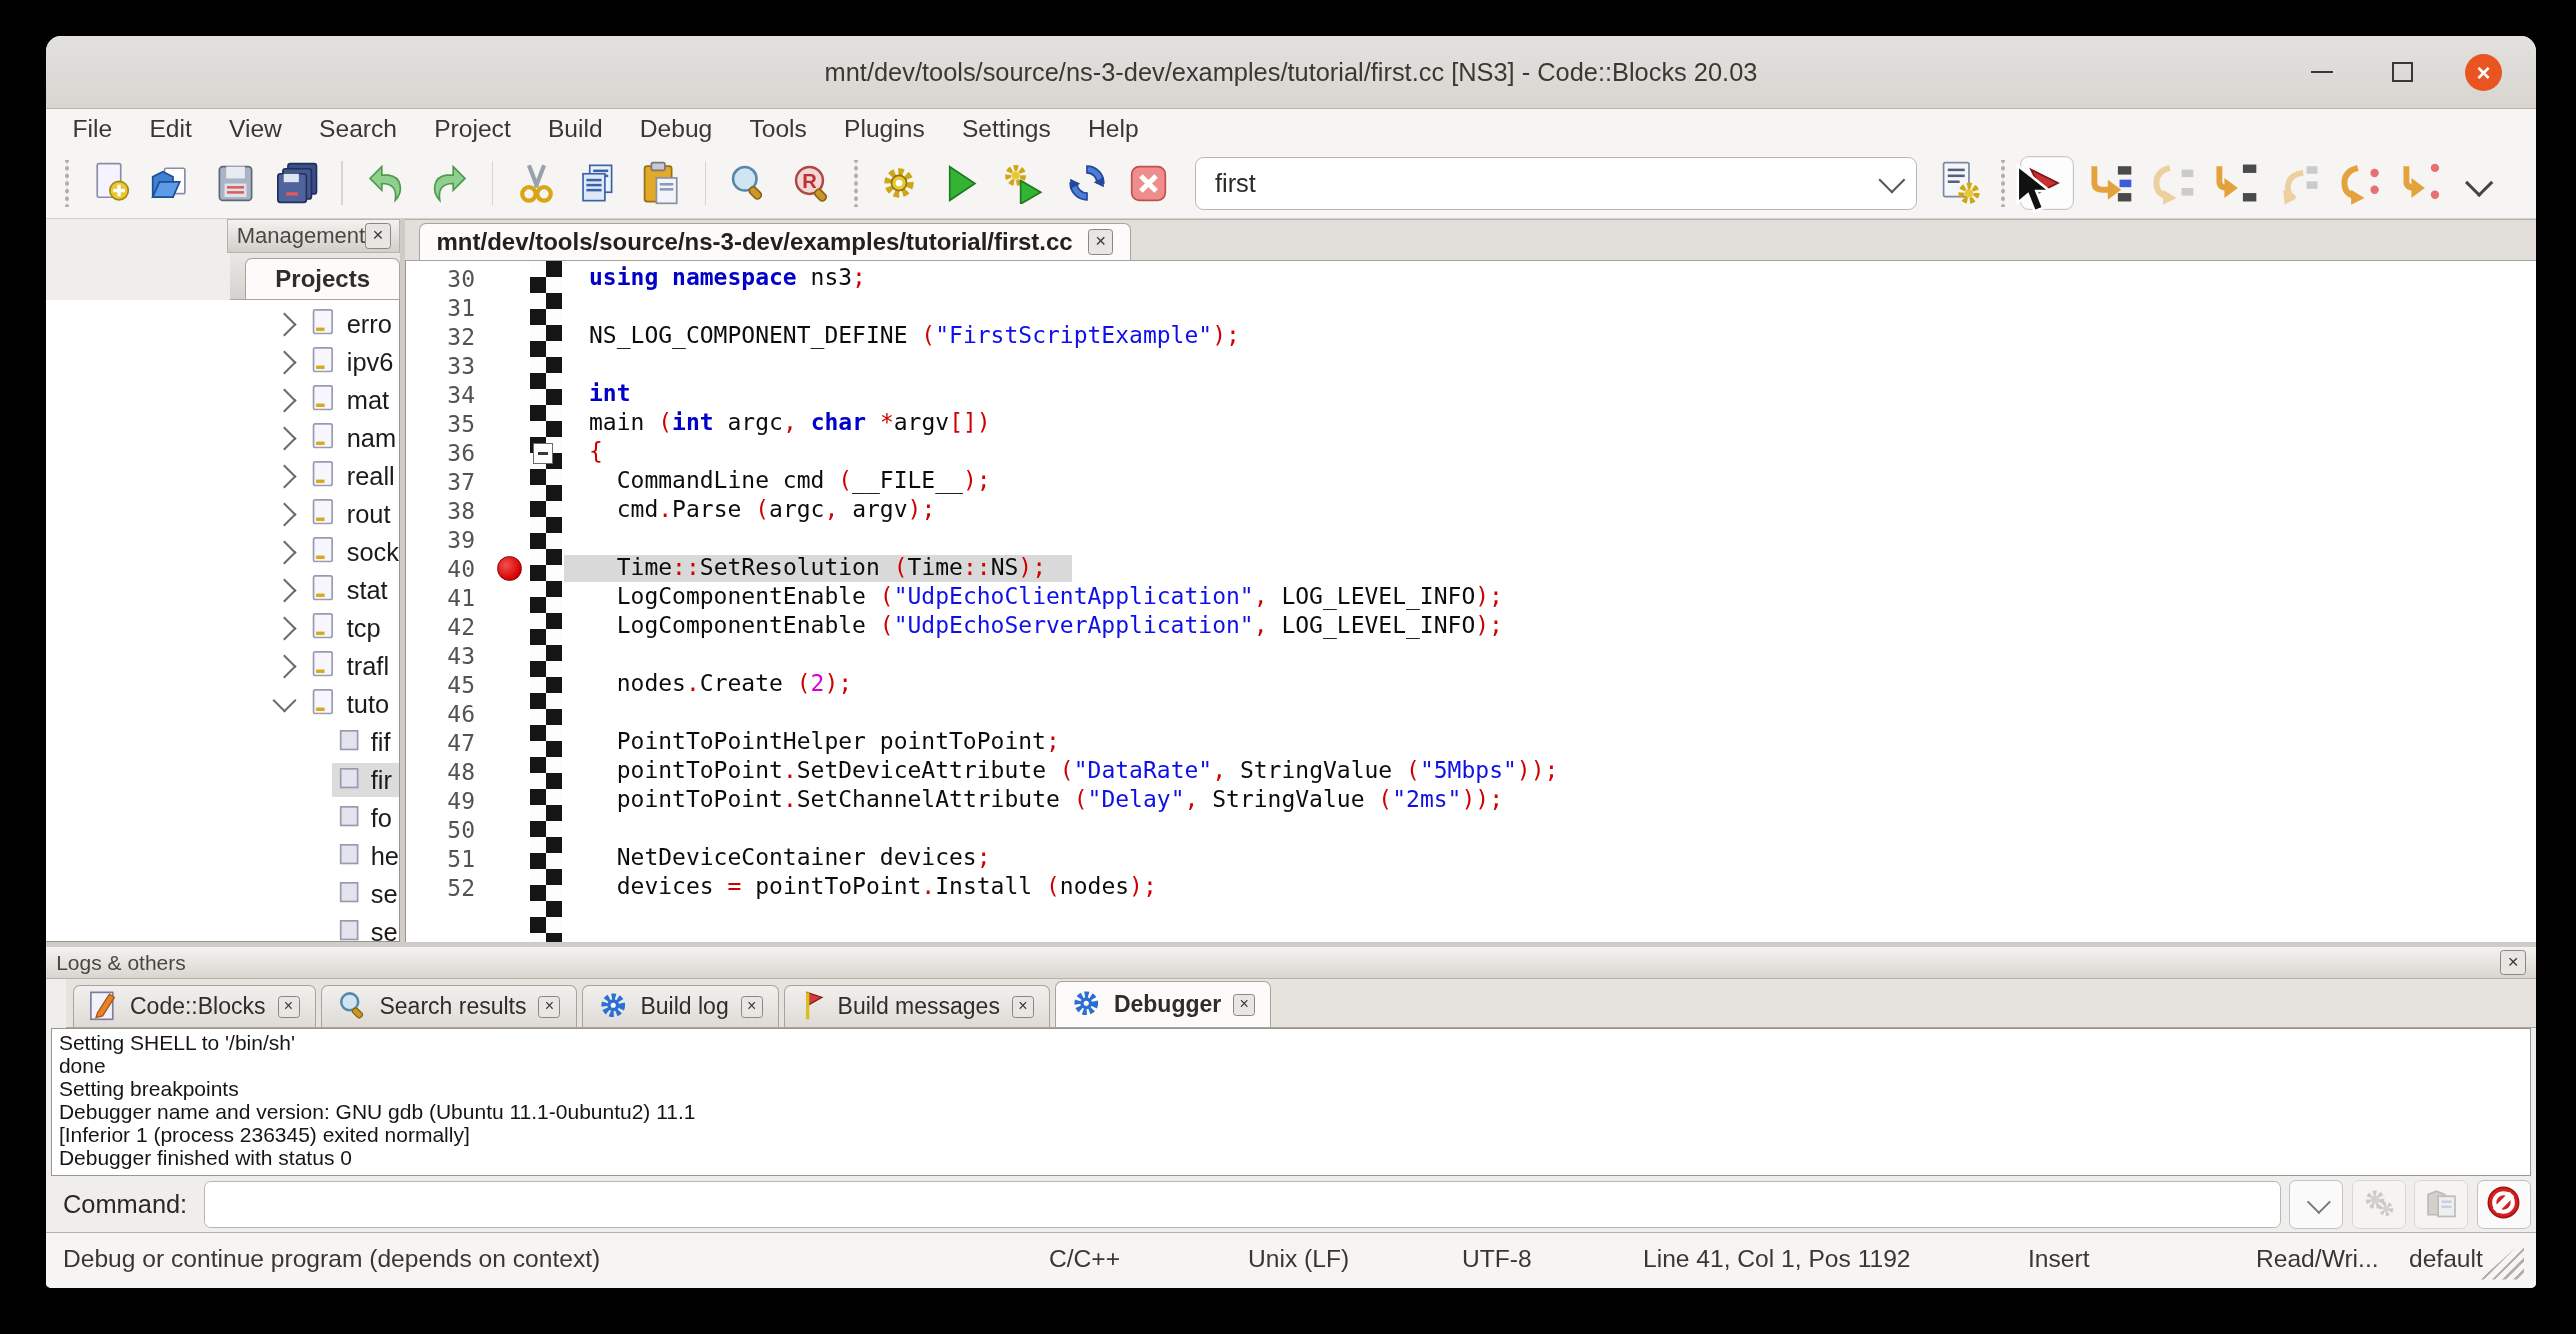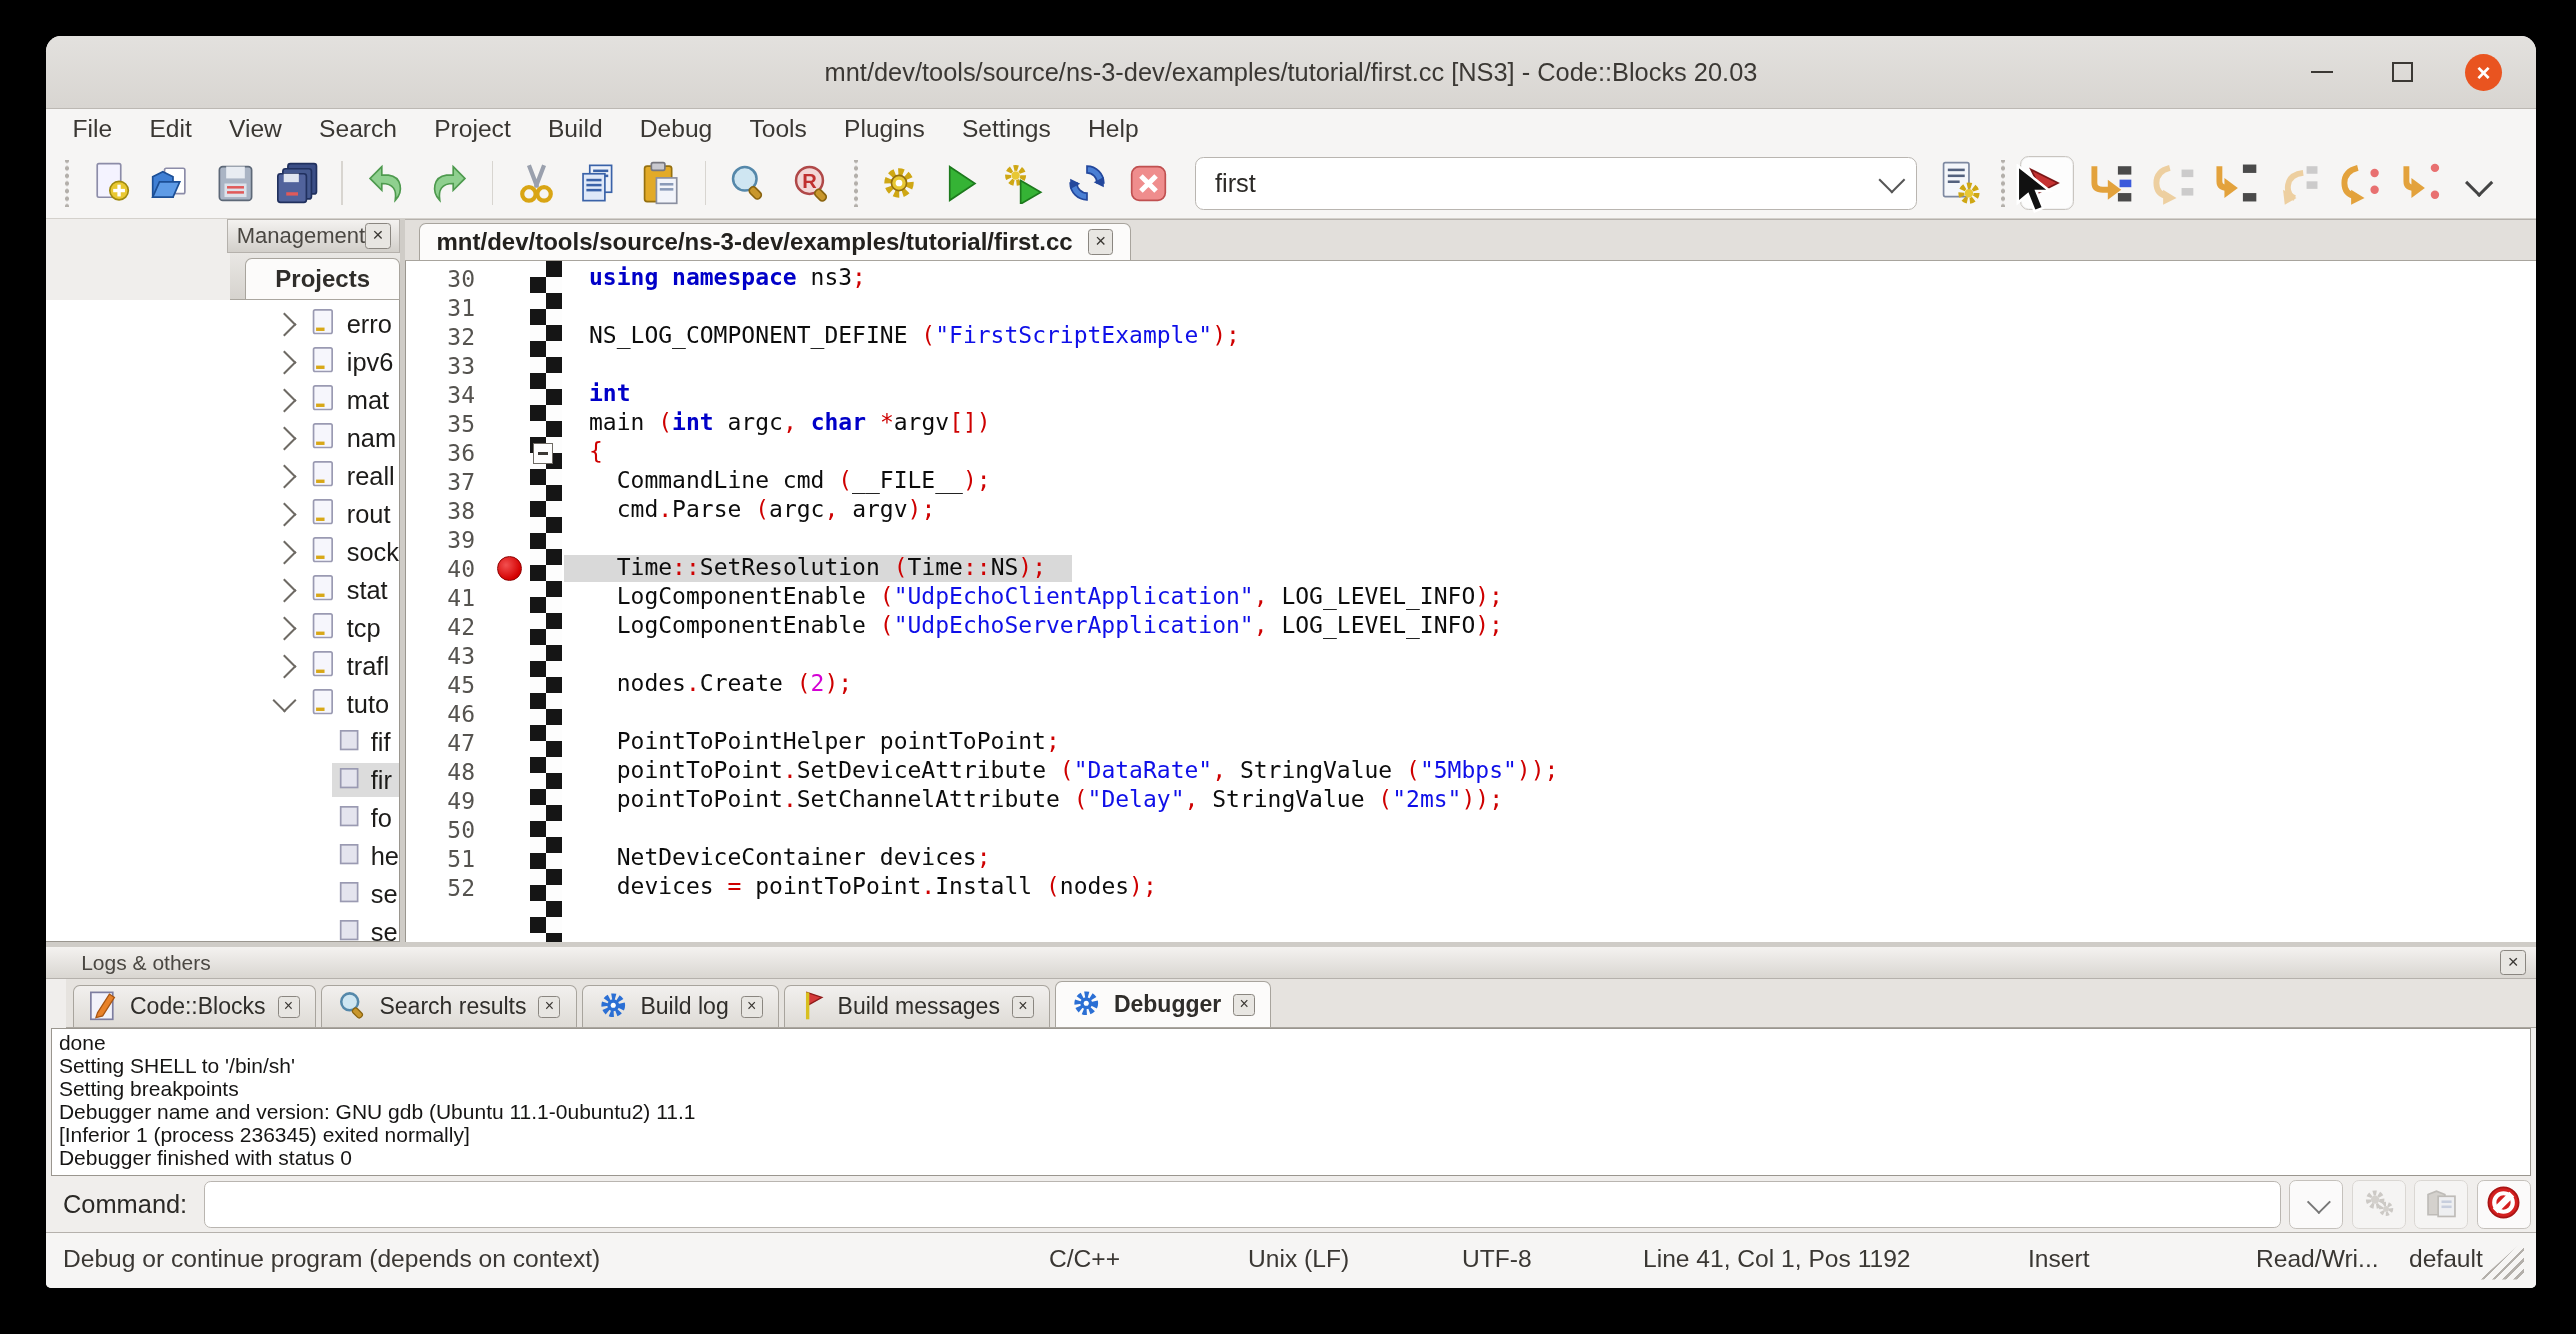--- a/index.html
+++ b/index.html
@@ -112,21 +112,21 @@
   .fold-box { position:absolute; left:127px; top:5.1px; width:20.3px; height:20.3px; background:#fdfdfd;
               border:1.7px solid #6e6a64; z-index:3; display:flex; align-items:center; justify-content:center; }
   .fold-box span { display:block; width:10.2px; height:2.5px; background:#3b3834; }
 
   
   .logs { height:290px; background:#f0eeec; border-top:5.1px solid #cfccc7;
           display:flex; flex-direction:column; flex:0 0 auto; }
   .logs-caption { height:32px; background:linear-gradient(#f4f2f0,#d9d6d1);
                   border-bottom:0.8px solid #b5b1ac; display:flex; align-items:center;
                   padding:0 10.2px; }
-  .logs-caption .cap { font-size:21px; color:#4a4742; flex:1;margin-left:25px; }
+  .logs-caption .cap { font-size:21px; color:#4a4742; flex:1; }
   .logs-tabrow { height:49px; display:flex; align-items:flex-end; padding-left:6.8px;
                  background:#e6e3df; border-bottom:0.8px solid #aaa69f;margin-left:20px; }
   .ltab { height:42px; border:0.8px solid #a8a49d; border-bottom:none; border-radius:6.8px 6.8px 0 0;
           background:linear-gradient(#f2f0ee,#dedbd6); display:flex; align-items:center;
           gap:12px; padding:0 15.2px; margin-right:5.1px; }
   .ltab .lbl { font-size:23px; color:#2f2d2a; }
   .ltab.active { background:#fcfbfa; height:46px; }
   .ltab.active .lbl { font-weight:bold; }
   .ltab .closebox2 { width:22px; height:22px; font-size:16px; line-height:18px; }
   .log-output { flex:1; background:#fff; border:1.7px solid #9a968f; margin:0 5.1px;
@@ -779,22 +779,22 @@
        <span><svg width="30.5" height="30.5" viewBox="0 0 36 36">
                 <circle cx="18" cy="18" r="10" fill="none" stroke="#2b6fd4" stroke-width="8" stroke-dasharray="4.5 3"></circle>
                 <circle cx="18" cy="18" r="7" fill="#2b6fd4"></circle>
                 <circle cx="18" cy="18" r="3" fill="#fff"></circle>
               </svg></span>
        <span class="lbl">Debugger</span>
        <span class="closebox2">×</span>
      </div>
         </div>
       <div class="log-output" id="log-output">
+          <div class="log-line">Setting SHELL to '/bin/sh'</div>
           <div class="log-line">done</div>
-          <div class="log-line">Setting SHELL to '/bin/sh'</div>
           <div class="log-line">Setting breakpoints</div>
           <div class="log-line">Debugger name and version: GNU gdb (Ubuntu 11.1-0ubuntu2) 11.1</div>
           <div class="log-line">[Inferior 1 (process 236345) exited normally]</div>
           <div class="log-line">Debugger finished with status 0</div>
         </div>
       <div class="cmd-row">
         <span class="cmd-label">Command:</span>
         <div class="cmd-input" aria-label="Command:"></div>
         <div class="cmd-btn">
             <span class="chev"></span>

